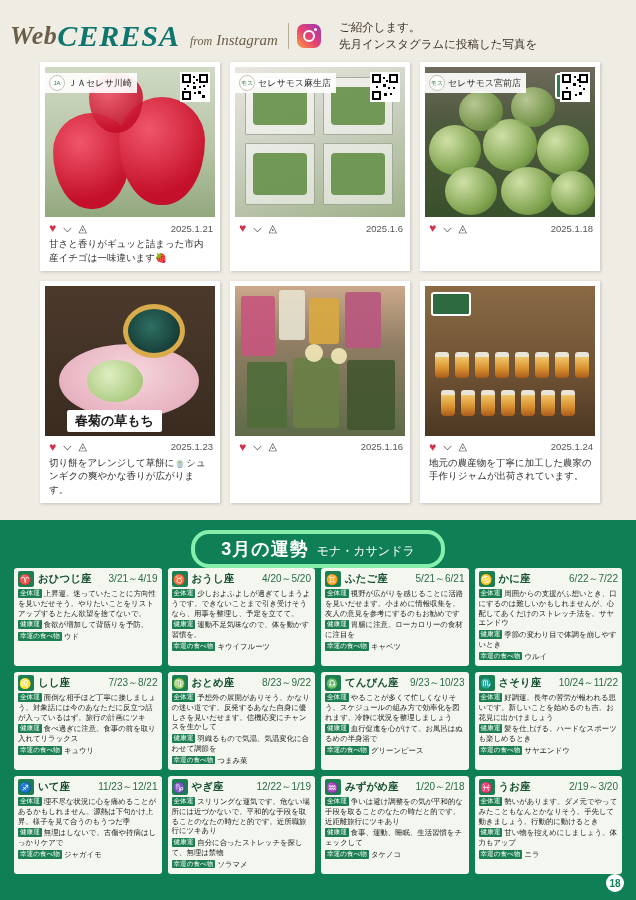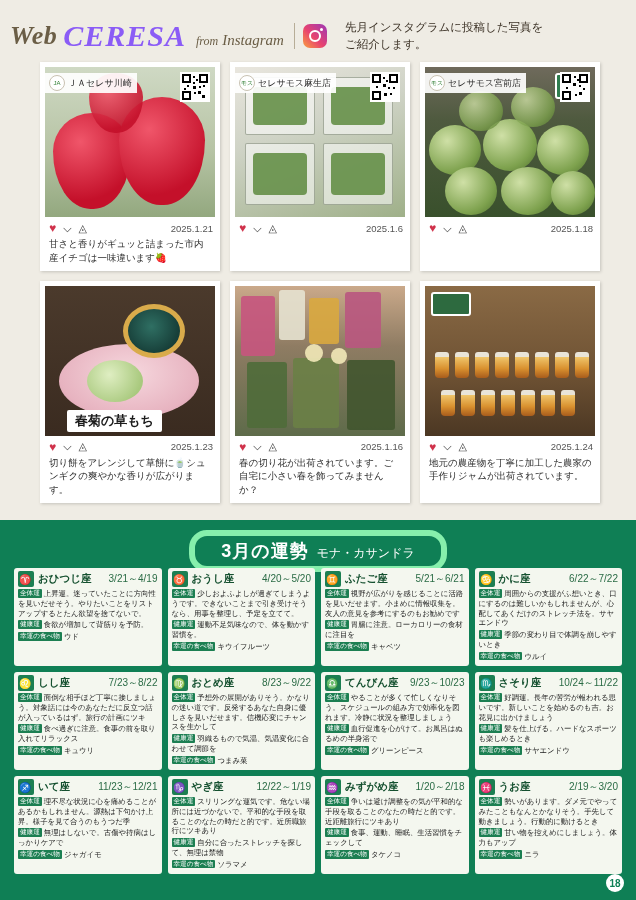--- a/index.html
+++ b/index.html
@@ -22,21 +22,21 @@
     display:flex; align-items:center;
   }
   .logo-web {
     font-family:"Liberation Serif", serif;
     font-style:italic; font-weight:bold;
     font-size:26px; color:#6b5e46; letter-spacing:0.5px;
   }
   .logo-ceresa {
     font-family:"Liberation Serif", serif;
     font-style:italic; font-weight:bold;
-    font-size:30px; color:#8b5cf6; letter-spacing:1px; margin-left:6px;
+    font-size:30px; color:#0f766e; letter-spacing:1px; 
   }
   .logo-from {
     font-family:"Liberation Serif", serif; font-style:italic;
     font-size:12px; color:#6b5e46; margin-left:10px; margin-top:10px;
   }
   .logo-insta-word {
     font-family:"Liberation Serif", serif; font-style:italic;
     font-size:15px; color:#6b5e46; margin-left:4px; margin-top:8px;
   }
   .insta-divider { width:1px; height:26px; background:#b7ad97; margin:0 8px 0 10px; }
@@ -156,21 +156,21 @@
   
   .bottom-section {
     position:absolute; left:0; top:520px; width:636px; height:380px;
     background:#0f7f55;
   }
   .fortune-title-wrap {
     display:flex; justify-content:center; align-items:center; padding-top:10px;
   }
   .fortune-title {
     display:inline-flex; align-items:baseline; gap:8px;
-    border:6px solid #86efac; border-radius:18px;
+    border:4px solid #86efac; border-radius:18px;
     padding:3px 26px; color:#fff;
   }
   .fortune-title .big { font-size:18px; font-weight:bold; letter-spacing:1px; }
   .fortune-title .small { font-size:12px; }
 
   .zodiac-grid {
     position:absolute; left:14px; top:48px; width:608px;
     display:grid; grid-template-columns:repeat(4,1fr); gap:6px;
   }
   .z-card {
@@ -211,22 +211,22 @@
       <span class="logo-web">Web</span>
       <span class="logo-ceresa">CERESA</span>
       <span class="logo-from">from</span>
       <span class="logo-insta-word">Instagram</span>
       <span class="insta-divider"></span>
       <span class="insta-icon">
         <span class="ring"></span>
           <span class="dot"></span>
       </span>
       <div class="header-note">
+        <div>ご紹介します。</div>
         <div>先月インスタグラムに投稿した写真を</div>
-        <div>ご紹介します。</div>
       </div>
     </div>
 
     <div class="cards">
 
       <div class="card">
         <div class="card-photo">
           <div class="ph ph-straw">
             <div class="straw-b" style="left:8px;top:46px;width:78px;height:96px;"></div>
             <div class="straw-b" style="left:74px;top:30px;width:86px;height:108px;"></div>
@@ -379,21 +379,20 @@
             <div class="flow" style="left:70px;top:58px;width:18px;height:18px;background:#f2e9b8;border-radius:50%;"></div>
             <div class="flow" style="left:96px;top:62px;width:16px;height:16px;background:#f2e9b8;border-radius:50%;"></div>
           </div>
         </div>
         <div class="card-icons">
           <span class="heart">♥</span>
           <span class="speech">⌵</span>
           <span class="plane">◬</span>
           <span class="card-date">2025.1.16</span>
         </div>
-        <div class="card-text">春の切り花が出荷されています。ご自宅に小さい春を飾ってみませんか？</div>
       </div>
 
       <div class="card">
         <div class="card-photo">
           <div class="ph ph-jam">
             <div class="jar" style="left:10px;top:66px;"></div>
             <div class="jar" style="left:30px;top:66px;"></div>
             <div class="jar" style="left:50px;top:66px;"></div>
             <div class="jar" style="left:70px;top:66px;"></div>
             <div class="jar" style="left:90px;top:66px;"></div>

